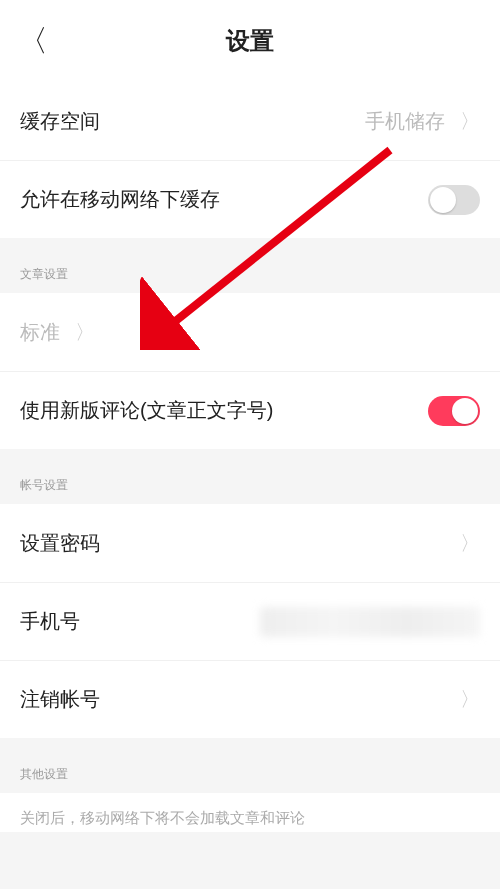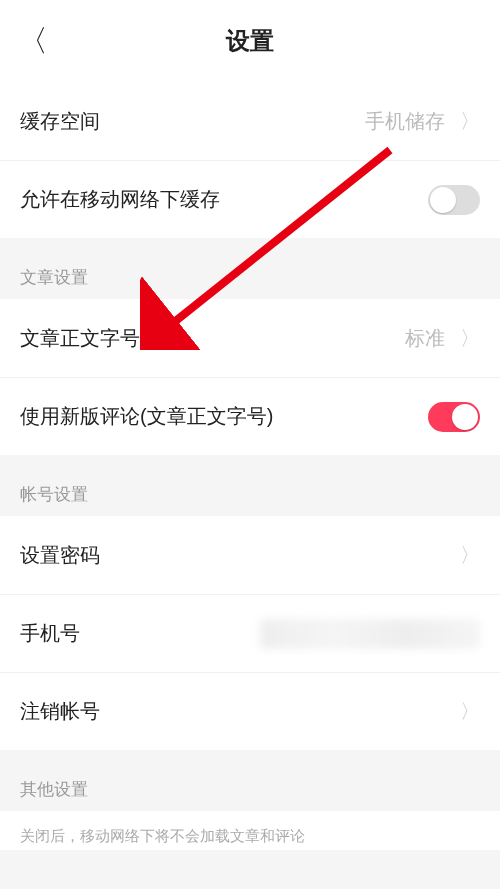--- a/index.html
+++ b/index.html
@@ -37,21 +37,21 @@
       font-size: 24px;
       font-weight: 600;
       color: #222;
     }
     .group {
       background: #fff;
       margin-bottom: 12px;
     }
     .section-label {
       padding: 16px 20px 10px;
-      font-size: 17px;
+      font-size: 12px;
       color: #999;
       background: #f5f5f5;
     }
     .row {
       display: flex;
       align-items: center;
       justify-content: space-between;
       padding: 0 20px;
       height: 78px;
       background: #fff;
@@ -161,21 +161,20 @@
   </div>
   <div class="row">
     <span class="row-label">允许在移动网络下缓存</span>
     <div class="toggle toggle-off"></div>
   </div>
 </div>
 
 <div class="section-label">文章设置</div>
 <div class="group">
   <div class="row">
-    <span class="row-label">文章正文字号</span>
     <span class="row-value">
       <span>标准</span>
       <span class="chevron">〉</span>
     </span>
   </div>
   <div class="row">
     <span class="row-label">使用新版评论(文章正文字号)</span>
     <div class="toggle toggle-on"></div>
   </div>
 </div>

